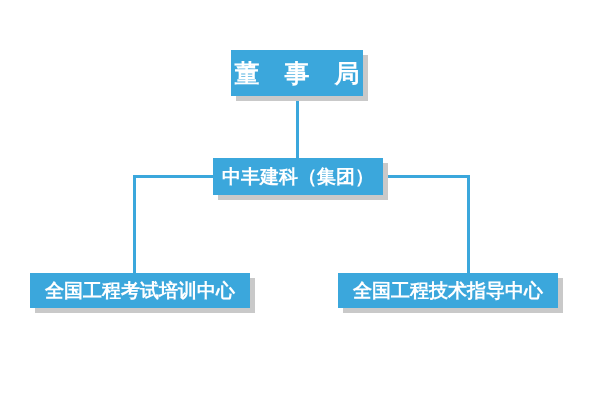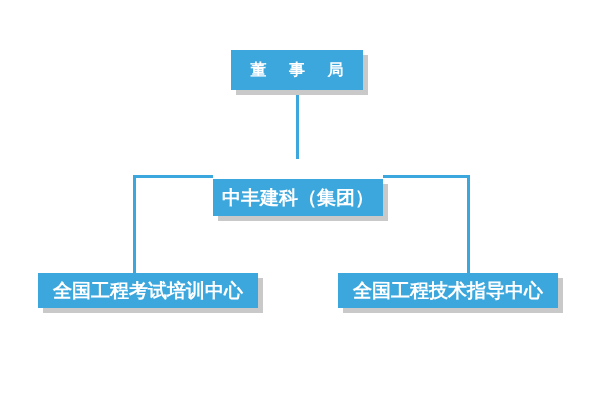--- a/index.html
+++ b/index.html
@@ -49,40 +49,39 @@
 
   .node-label {
     display: block;
   }
 
   
   #node-board {
     left: 231px;
     top: 50px;
     width: 132px;
-    height: 40px;
-    font-size: 16px;
+    height: 46px;
+    font-size: 25px;
     letter-spacing: 9px;
     text-indent: 9px;
   }
 
   
   #node-group {
     left: 213px;
     top: 158px;
     width: 170px;
     height: 37px;
     font-size: 19px;
     letter-spacing: 0px;
-    margin-top: 21px;
   }
 
   
   #node-exam-center {
-    left: 38px;
+    left: 30px;
     top: 273px;
     width: 220px;
     height: 35px;
     font-size: 19px;
   }
 
   
   #node-tech-center {
     left: 338px;
     top: 273px;

